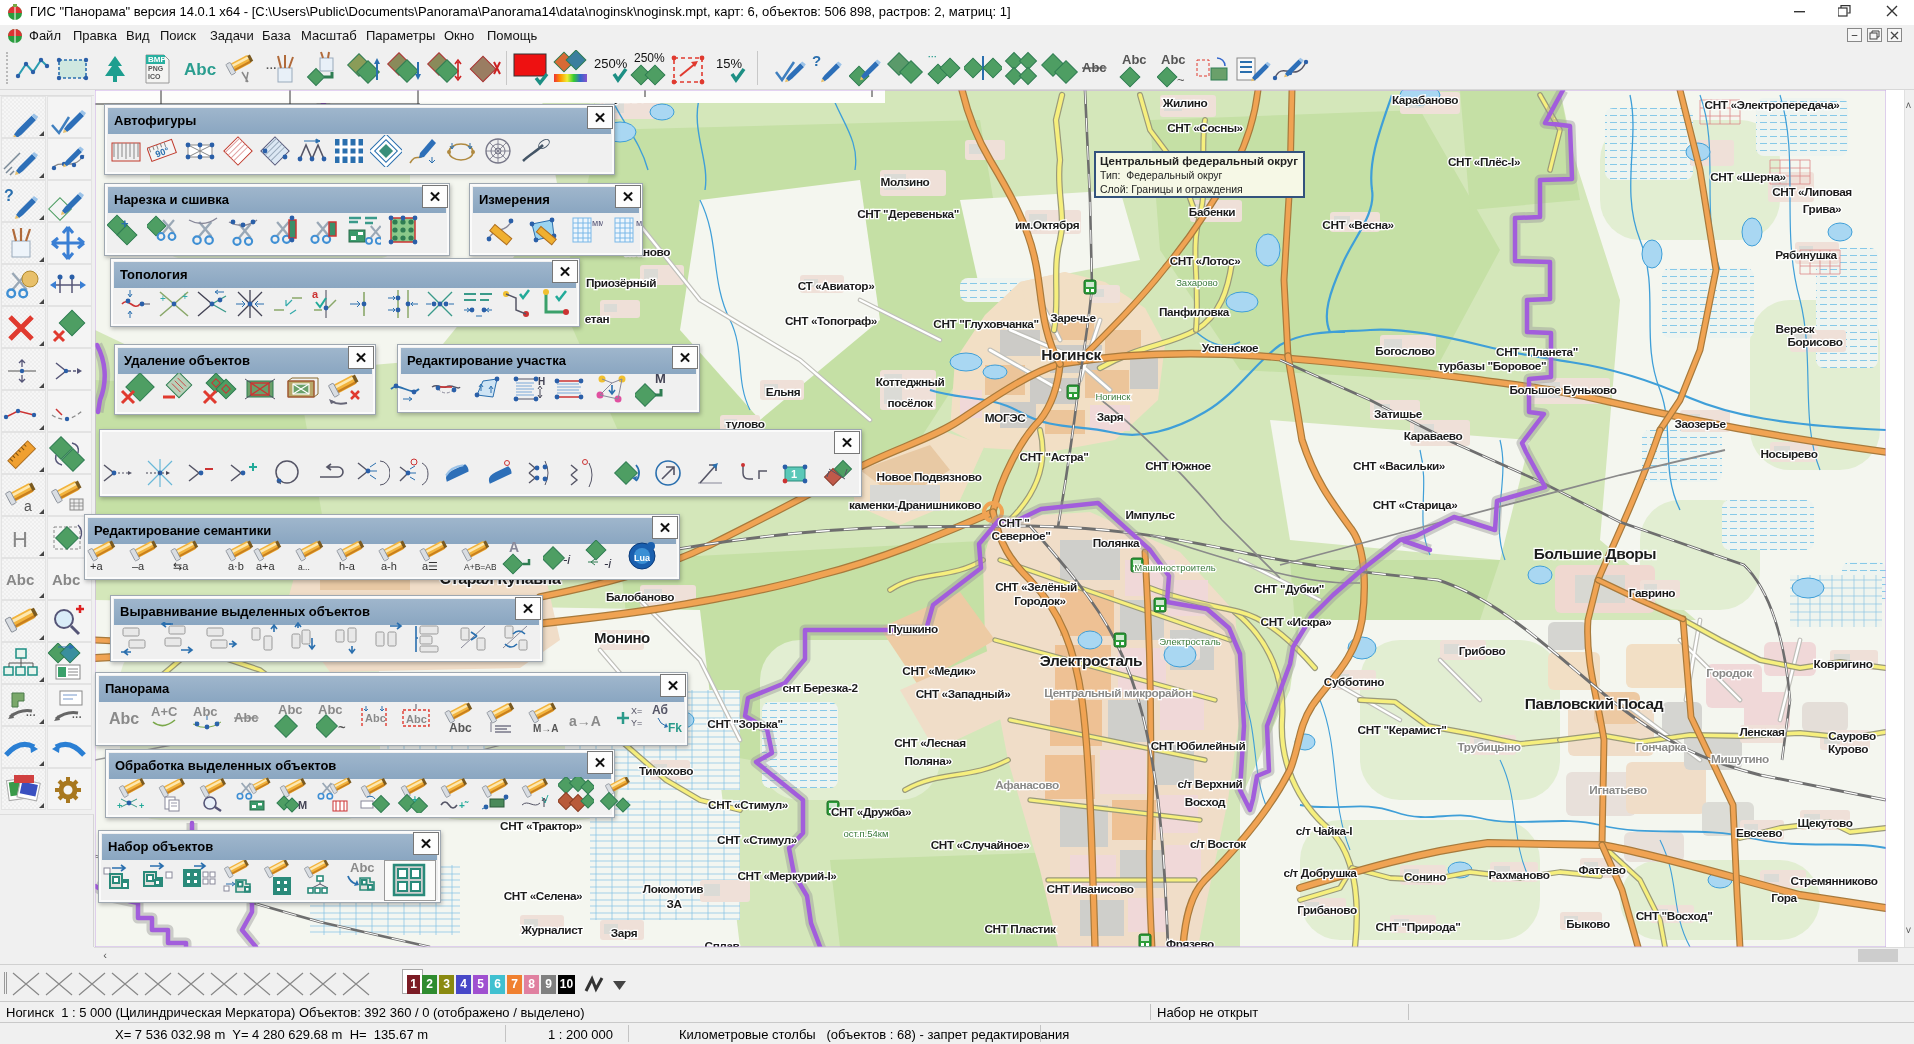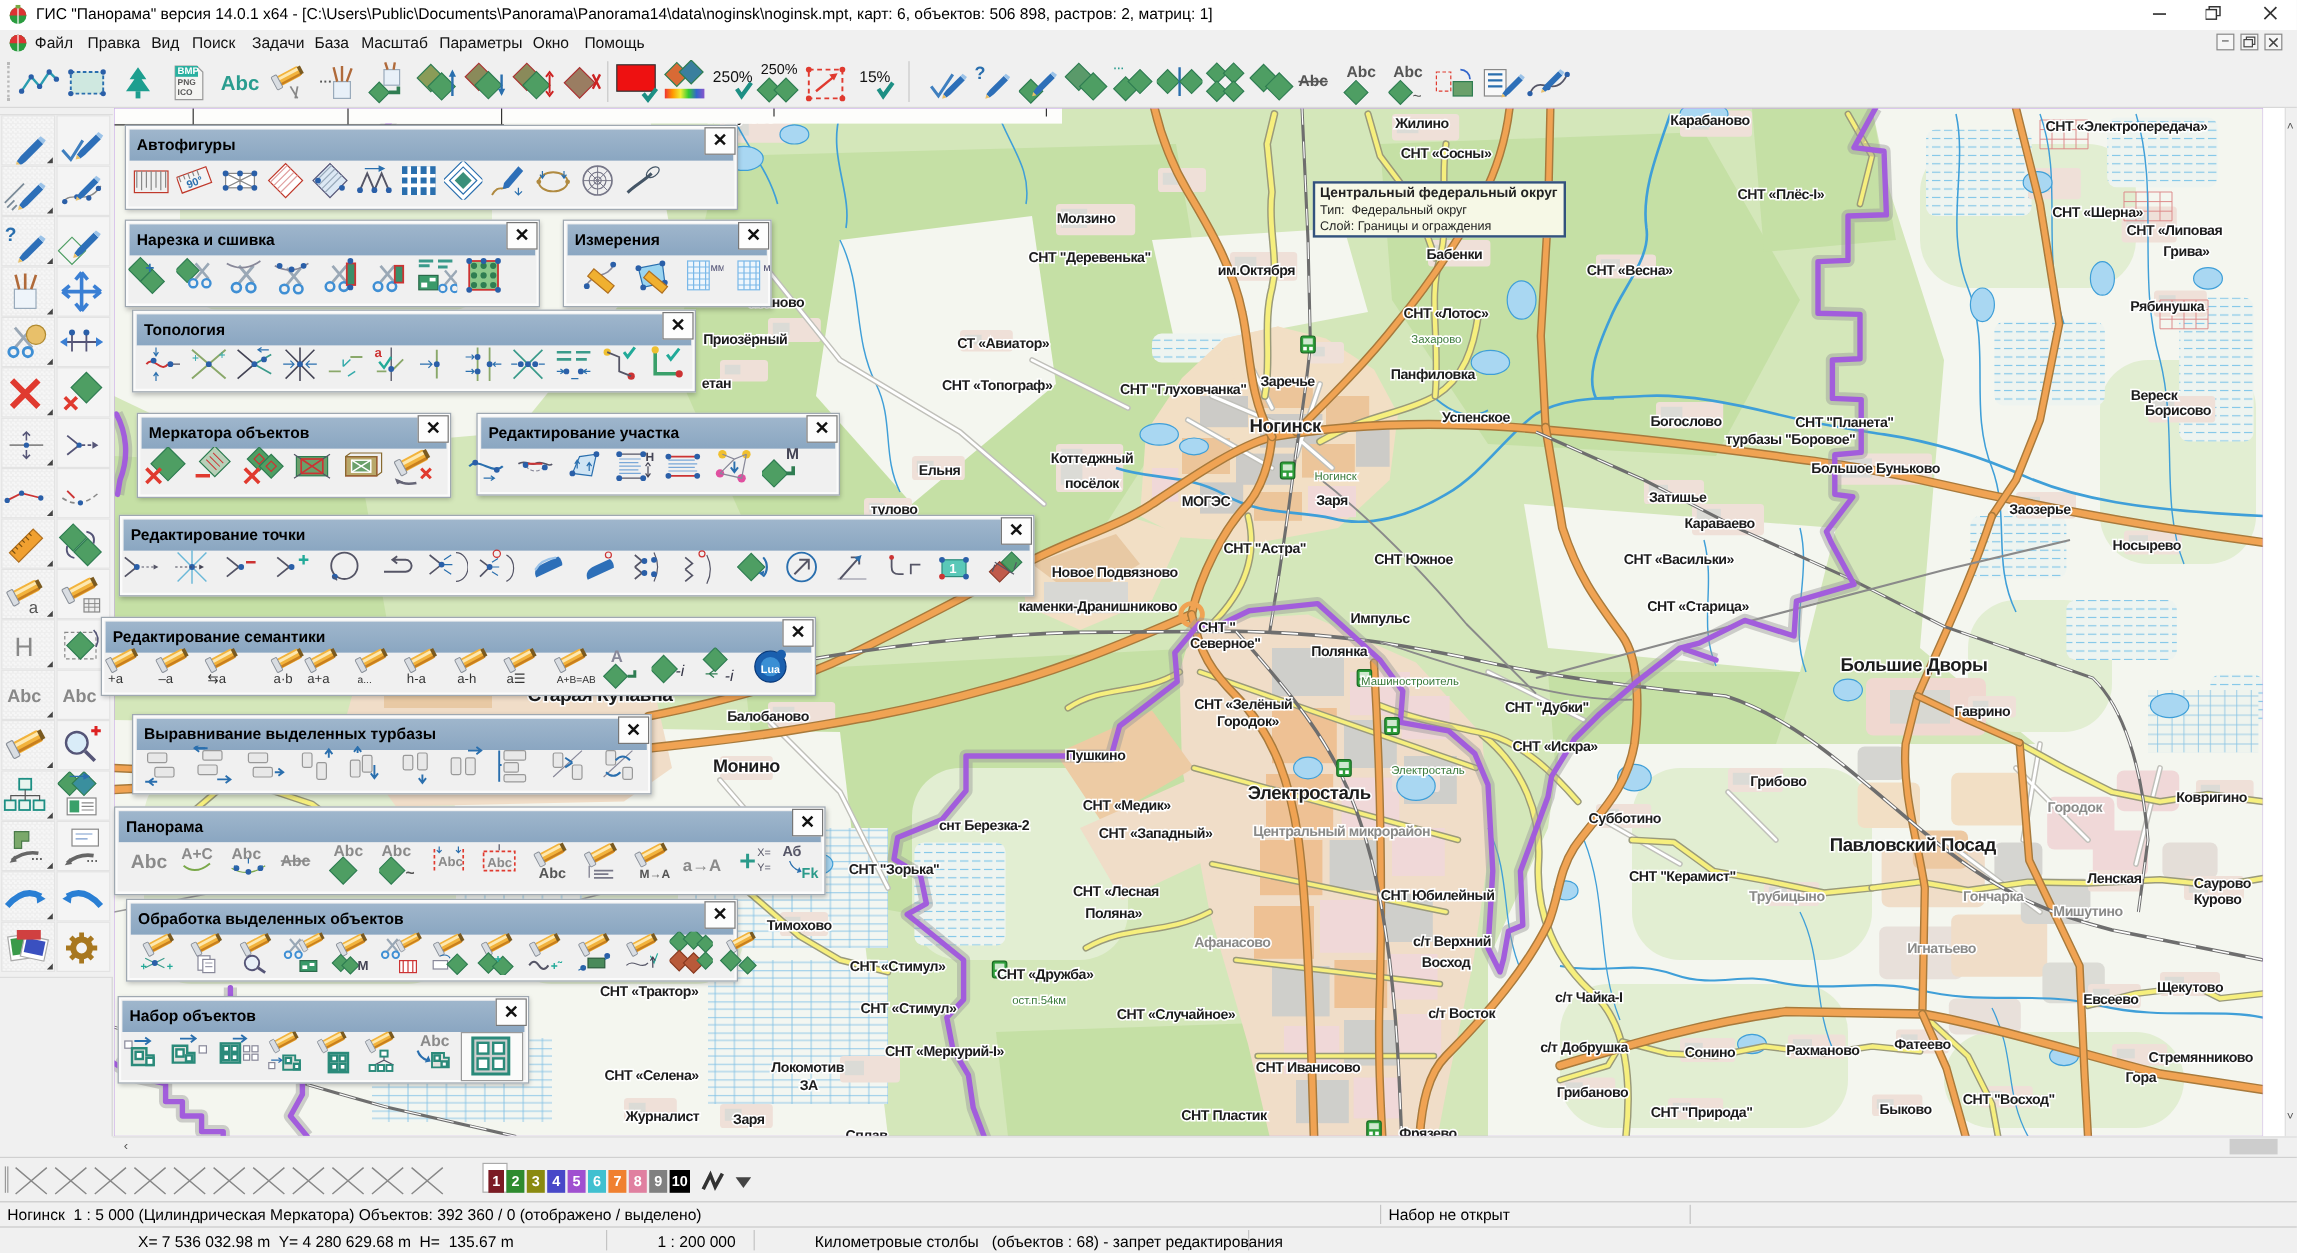--- a/index.html
+++ b/index.html
@@ -1354,21 +1354,21 @@
         </svg></div>
       <div class="fic" style="left:424px"><svg width="32" height="32" viewBox="0 0 32 32">
           <path d="M8,4 V24 H28" stroke="#3aa06a" stroke-width="3" fill="none"></path>
           <circle cx="8" cy="4" r="3" fill="#f0c030"></circle>
           <circle cx="28" cy="24" r="3" fill="#c33"></circle>
           <path d="M18,8 l3,4 7,-9" stroke="#2a9" stroke-width="2.5" fill="none"></path>
         </svg></div>
     </div>
   </div>
 <div class="fwin" style="left:114px;top:344px;width:262px;height:71px">
-    <div class="ftit">Меркатора объектов</div>
+    <div class="ftit">Удаление объектов</div>
     <div class="fx">✕</div>
     <div class="fbody">
       <div class="fic" style="left:2px"><svg width="36" height="36" viewBox="0 0 36 36">
           <rect x="10" y="4" width="20" height="20" fill="#4e9e63" stroke="#2f7d52" stroke-width="1" transform="rotate(45 20 14)"></rect>
           <path d="M2,18 L14,30 M14,18 L2,30" stroke="#e03a2f" stroke-width="3"></path>
         </svg></div>
       <div class="fic" style="left:43px"><svg width="36" height="36" viewBox="0 0 36 36">
           <rect x="9" y="3" width="18" height="18" fill="#b8d0b8" stroke="#2f7d52" stroke-width="1" transform="rotate(45 18 12)"></rect>
           <g transform="rotate(45 18 12)">
             <path d="M12,8 h12 M12,12 h12 M12,16 h12" stroke="#c33" stroke-width="0.8"></path>
@@ -1460,21 +1460,20 @@
           <path d="M18,12 v8 m-3,-3 l3,4 3,-4" stroke="#2a6fae" stroke-width="1.6" fill="none"></path>
         </svg></div>
       <div class="fic" style="left:234px"><svg width="34" height="34" viewBox="0 0 34 34">
           <text x="20" y="10" font-size="13" fill="#445" font-weight="bold">M</text>
           <rect x="2" y="14" width="16" height="16" fill="#4e9e63" stroke="#2f7d52" stroke-width="1" transform="rotate(45 10 22)"></rect>
           <path d="M20,22 h6 v-6" stroke="#2f7d52" stroke-width="3" fill="none"></path>
         </svg></div>
     </div>
   </div>
 <div class="fwin" style="left:99px;top:429px;width:763px;height:68px">
-    <div class="ftit">Редактирование точки</div>
     <div class="fx">✕</div>
     <div class="fbody">
       <div class="fic" style="left:-1px"><svg width="34" height="34" viewBox="0 0 34 34">
           <path d="M2,8 L12,16 L2,24" stroke="#556" stroke-width="1.5" fill="none"></path>
           <circle cx="12" cy="16" r="2.4" fill="#2a5fa8"></circle>
           <path d="M16,16 h12" stroke="#556" stroke-dasharray="2,2"></path>
           <path d="M30,16 l-4,-2 v4 Z" fill="#556"></path>
         </svg></div>
       <div class="fic" style="left:41.3px"><svg width="34" height="34" viewBox="0 0 34 34">
           <path d="M4,4 L28,28 M28,4 L4,28 M16,2 V30" stroke="#6ab8d8" stroke-width="1.2"></path>
@@ -1695,21 +1694,21 @@
         </svg></div>
       <div class="fic" style="left:537.5px"><svg width="36" height="36" viewBox="0 0 36 36">
           <circle cx="16" cy="16" r="13" fill="#1a5fae" stroke="#0a3a7a"></circle>
           <circle cx="16" cy="16" r="8" fill="#3a8fd4"></circle>
           <text x="8" y="21" font-size="9" fill="#fff" font-weight="bold">Lua</text>
           <circle cx="25" cy="6" r="4" fill="#1a5fae"></circle>
         </svg></div>
     </div>
   </div>
 <div class="fwin" style="left:110px;top:595px;width:433px;height:67px">
-    <div class="ftit">Выравнивание выделенных турбазы</div>
+    <div class="ftit">Выравнивание выделенных объектов</div>
     <div class="fx">✕</div>
     <div class="fbody">
       <div class="fic" style="left:5px"><svg width="36" height="36" viewBox="0 0 36 36">
           <rect x="4" y="6" width="16" height="8" rx="1.5" fill="#e8e8e8" stroke="#999"></rect>
           <rect x="10" y="18" width="16" height="8" rx="1.5" fill="#e8e8e8" stroke="#999"></rect>
           <path d="M2,30 h10 m-3,-3 l-4,3 4,3" stroke="#2a6fae" stroke-width="1.6" fill="none"></path>
         </svg></div>
       <div class="fic" style="left:47.2px"><svg width="36" height="36" viewBox="0 0 36 36">
           <rect x="8" y="4" width="16" height="8" rx="1.5" fill="#e8e8e8" stroke="#999"></rect>
           <rect x="4" y="16" width="16" height="8" rx="1.5" fill="#e8e8e8" stroke="#999"></rect>

